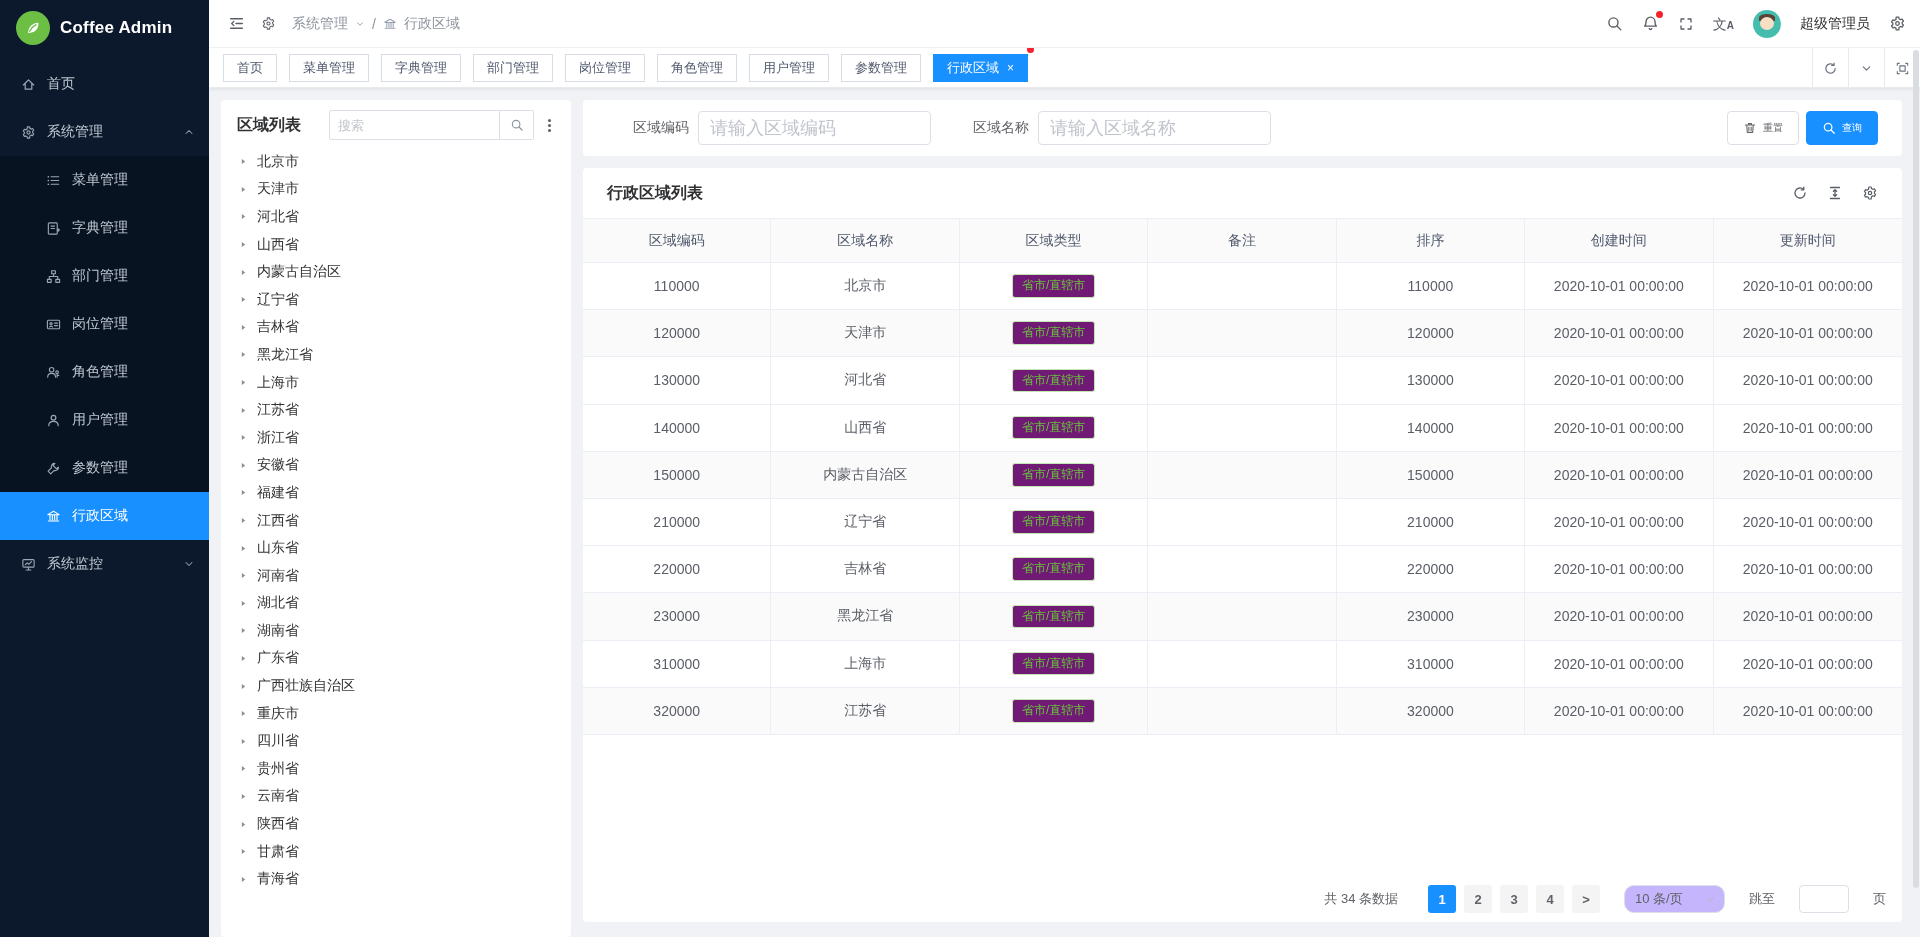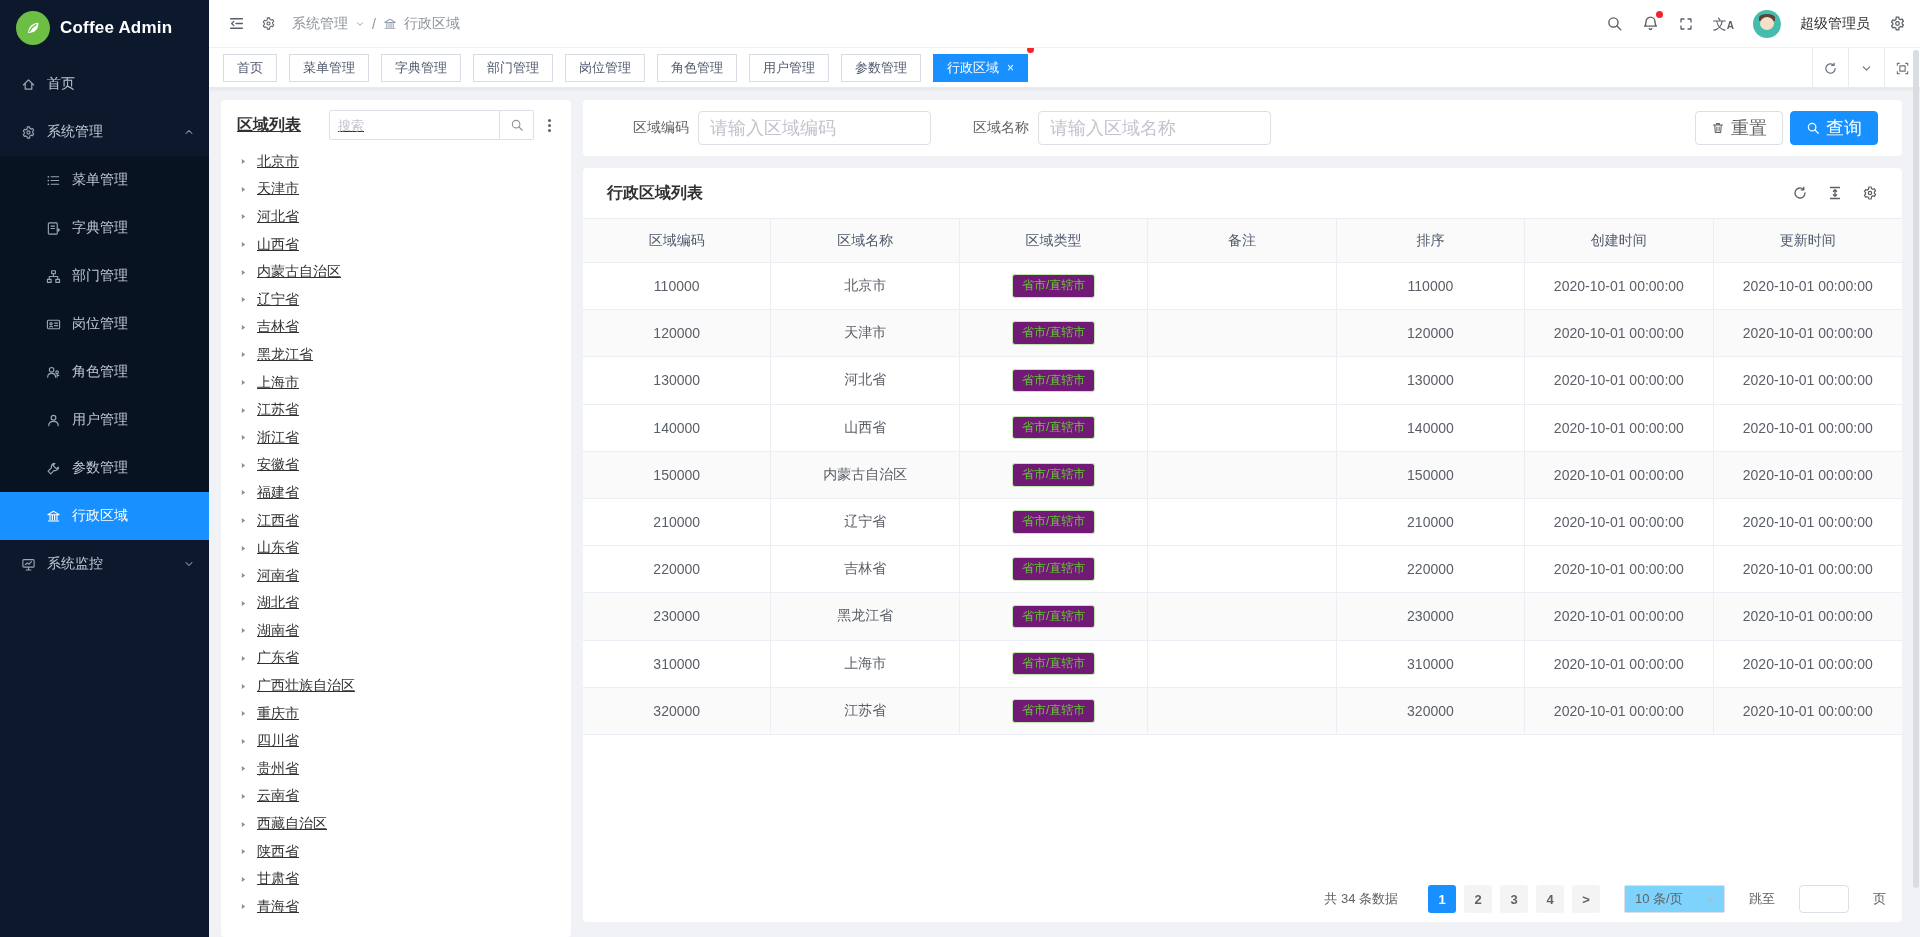--- a/index.html
+++ b/index.html
@@ -44,61 +44,61 @@
   .tabs { display:flex; align-items:center; gap:12px; }
   .tab { position:relative; height:28px; display:flex; align-items:center; padding:0 13px; background:#fff; border:1px solid #d8dce5; color:#515a6e; font-size:13px; cursor:pointer; white-space:nowrap; }
   .tab .tab-close { display:none; margin-left:8px; font-size:12px; line-height:1; }
   .tab.active { background:#1890ff; border-color:#1890ff; color:#fff; }
   .tab.active .tab-close { display:inline; }
   .tab.active::after { content:""; position:absolute; top:-9px; right:-7px; width:7px; height:7px; border-radius:50%; background:#f5222d; }
   .tab-controls { position:absolute; right:0; top:0; height:40px; display:flex; }
   .tab-ctl { width:36px; height:40px; display:flex; align-items:center; justify-content:center; border-left:1px solid #e8eaec; color:#6b7280; cursor:pointer; }
 
   
-  .tree-card { position:absolute; left:221px; top:100px; width:350px; height:837px; background:#fff; border-radius:4px; overflow:hidden;text-decoration:underline; }
+  .tree-card { position:absolute; left:221px; top:100px; width:350px; height:837px; background:#fff; border-radius:4px; overflow:hidden; }
   .tree-head { display:flex; align-items:center; padding:10px 12px 8px 16px; }
   .tree-title { font-size:16px; font-weight:600; color:#303133; white-space:nowrap; }
   .tree-search { display:flex; margin-left:28px; }
   .tree-search input { width:171px; height:30px; border:1px solid #dcdfe6; border-radius:2px 0 0 2px; padding:0 8px; font-size:13px; color:#303133; outline:none; font-family:inherit; }
   .tree-search input::placeholder { color:#c0c4cc; }
   .tree-search .append { width:34px; height:30px; border:1px solid #dcdfe6; border-left:none; border-radius:0 2px 2px 0; background:#fff; display:flex; align-items:center; justify-content:center; color:#8f959e; cursor:pointer; }
   .tree-dots { margin-left:10px; display:flex; flex-direction:column; gap:2px; cursor:pointer; padding:2px 4px; }
   .tree-dots i { width:3px; height:3px; border-radius:50%; background:#606266; }
   .tree-list { padding-left:18px; }
   .tree-item { height:27.6px; display:flex; align-items:center; gap:9px; cursor:pointer; color:#333; font-size:14px; }
   .tree-item .tcaret { color:#8a8f99; display:flex; flex:none; }
 
   .filter-card { position:absolute; left:583px; top:100px; width:1319px; height:56px; background:#fff; border-radius:4px; display:flex; align-items:center; }
   .f-label { color:#606266; font-size:14px; white-space:nowrap; }
   .f-label.l1 { margin-left:50px; }
   .f-label.l2 { margin-left:42px; }
   .f-input { width:233px; height:34px; border:1px solid #dcdfe6; border-radius:4px; margin-left:9px; padding:0 11px; font-size:18px; color:#303133; outline:none; font-family:inherit; }
   .f-input::placeholder { color:#c0c4cc; }
-  .btn { height:34px; display:inline-flex; align-items:center; justify-content:center; gap:6px; border-radius:4px; font-size:18px; cursor:pointer; padding:0 15px; }
+  .btn { height:34px; display:inline-flex; align-items:center; justify-content:center; gap:6px; border-radius:4px; font-size:10px; cursor:pointer; padding:0 15px; }
   .btn-plain { background:#fff; border:1px solid #dcdfe6; color:#606266; margin-left:auto; }
   .btn-primary { background:#1890ff; border:1px solid #1890ff; color:#fff; margin:0 24px 0 7px; }
 
   .table-card { position:absolute; left:583px; top:168px; width:1319px; height:754px; background:#fff; border-radius:4px; }
   .table-head { height:50px; display:flex; align-items:center; padding:0 24px;text-align:right; }
   .table-title { font-size:16px; font-weight:600; color:#303133; }
   .table-tools { margin-left:auto; display:flex; align-items:center; gap:19px; color:#5f6368; }
   .grid-row { display:grid; grid-template-columns:repeat(7,1fr); }
   .thead { background:#fafafa; border-top:1px solid #ebeef5; border-bottom:1px solid #ebeef5; }
   .th { height:43px; display:flex; align-items:center; justify-content:center; color:#515a6e; font-size:14px; }
   .th:not(:last-child), .td:not(:last-child) { border-right:1px solid #ebeef5; }
   .trow { border-bottom:1px solid #ebeef5; }
   .trow.shaded { background:#fafafa; }
   .td { height:46.2px; display:flex; align-items:center; justify-content:center; color:#5a5e66; font-size:14px; }
   .badge { display:inline-block; padding:3px 9px; font-size:12px; line-height:1.3; color:#67c23a; background:#701a75; border:1px solid #c2e7b0; border-radius:3px; }
 
   .pagination { position:absolute; right:16px; bottom:9px; display:flex; align-items:center; gap:24px; color:#606266; font-size:13px; }
   .pg-total { margin-right:6px; }
   .page-btn { min-width:28px; height:28px; padding:0 4px; border:none; border-radius:3px; background:#f4f4f5; color:#606266; font-size:13px; font-family:inherit; display:flex; align-items:center; justify-content:center; cursor:pointer; font-weight:600; }
   .page-btn.active { background:#1890ff; color:#fff; }
-  .page-size { width:101px; height:28px; border:1px solid #dcdfe6; border-radius:2px; background:#7dd3fc; display:flex; align-items:center; padding:0 8px 0 10px; color:#606266; cursor:pointer; }
+  .page-size { width:101px; height:28px; border:1px solid #dcdfe6; border-radius:10px; background:#c4b5fd; display:flex; align-items:center; padding:0 8px 0 10px; color:#606266; cursor:pointer; }
   .page-size .ps-caret { margin-left:auto; color:#b4b8bf; display:flex; }
   .jump-input { width:50px; height:28px; border:1px solid #dcdfe6; border-radius:4px; outline:none; text-align:center; font-family:inherit; }
 
   .page-scrollbar { position:absolute; right:0; top:0; width:8px; height:937px; z-index:40; }
   .page-scrollbar .thumb { position:absolute; right:1px; top:50px; width:6px; height:838px; border-radius:3px; background:#d9dce1; }
 </style>
 </head>
 <body>
 
 <aside class="sidebar">
@@ -591,28 +591,20 @@
 
       <div class="tree-item">
         <span class="tcaret">
           <svg width="9" height="9" viewBox="0 0 16 16">
             <path d="M5 3.5l6 4.5-6 4.5z" fill="currentColor"></path>
           </svg>
         </span>
         <span>云南省</span>
       </div>
 
-      <div class="tree-item">
-        <span class="tcaret">
-          <svg width="9" height="9" viewBox="0 0 16 16">
-            <path d="M5 3.5l6 4.5-6 4.5z" fill="currentColor"></path>
-          </svg>
-        </span>
-        <span>西藏自治区</span>
-      </div>
 
       <div class="tree-item">
         <span class="tcaret">
           <svg width="9" height="9" viewBox="0 0 16 16">
             <path d="M5 3.5l6 4.5-6 4.5z" fill="currentColor"></path>
           </svg>
         </span>
         <span>陕西省</span>
       </div>
 

